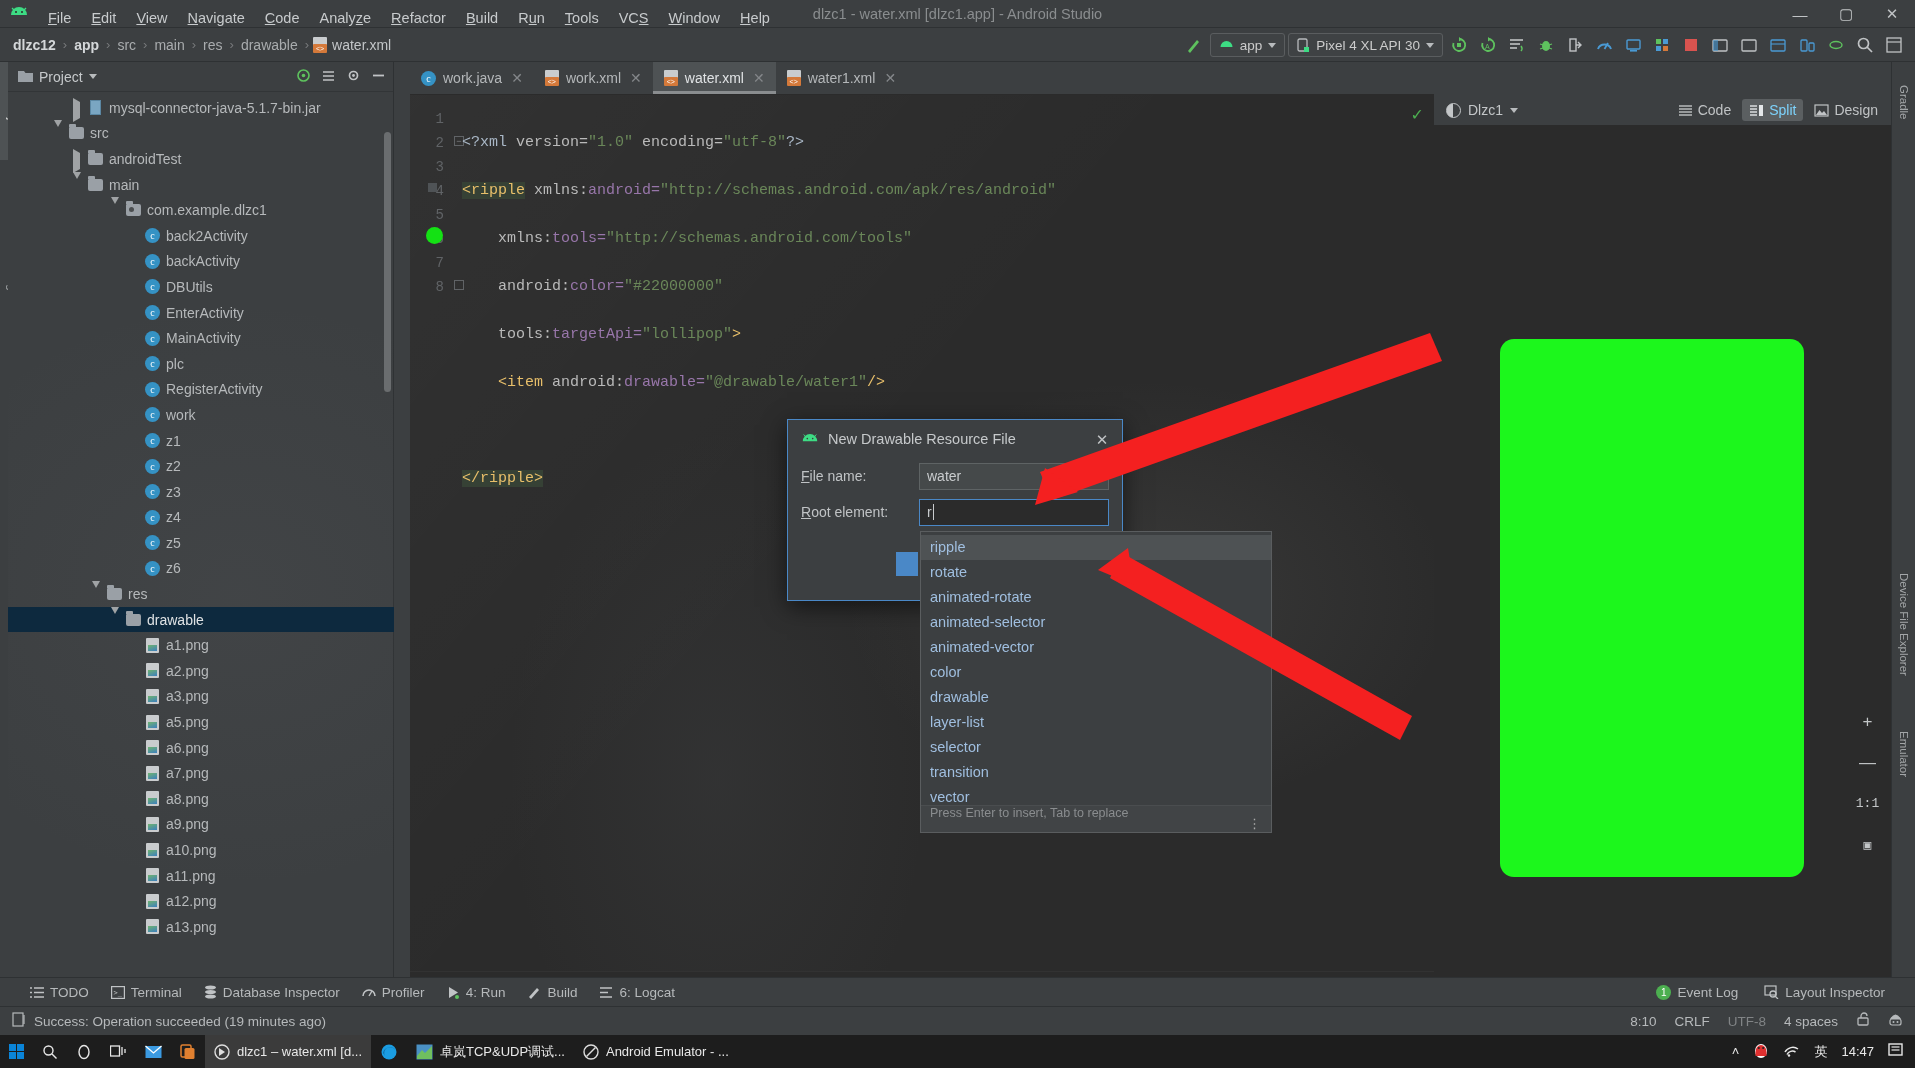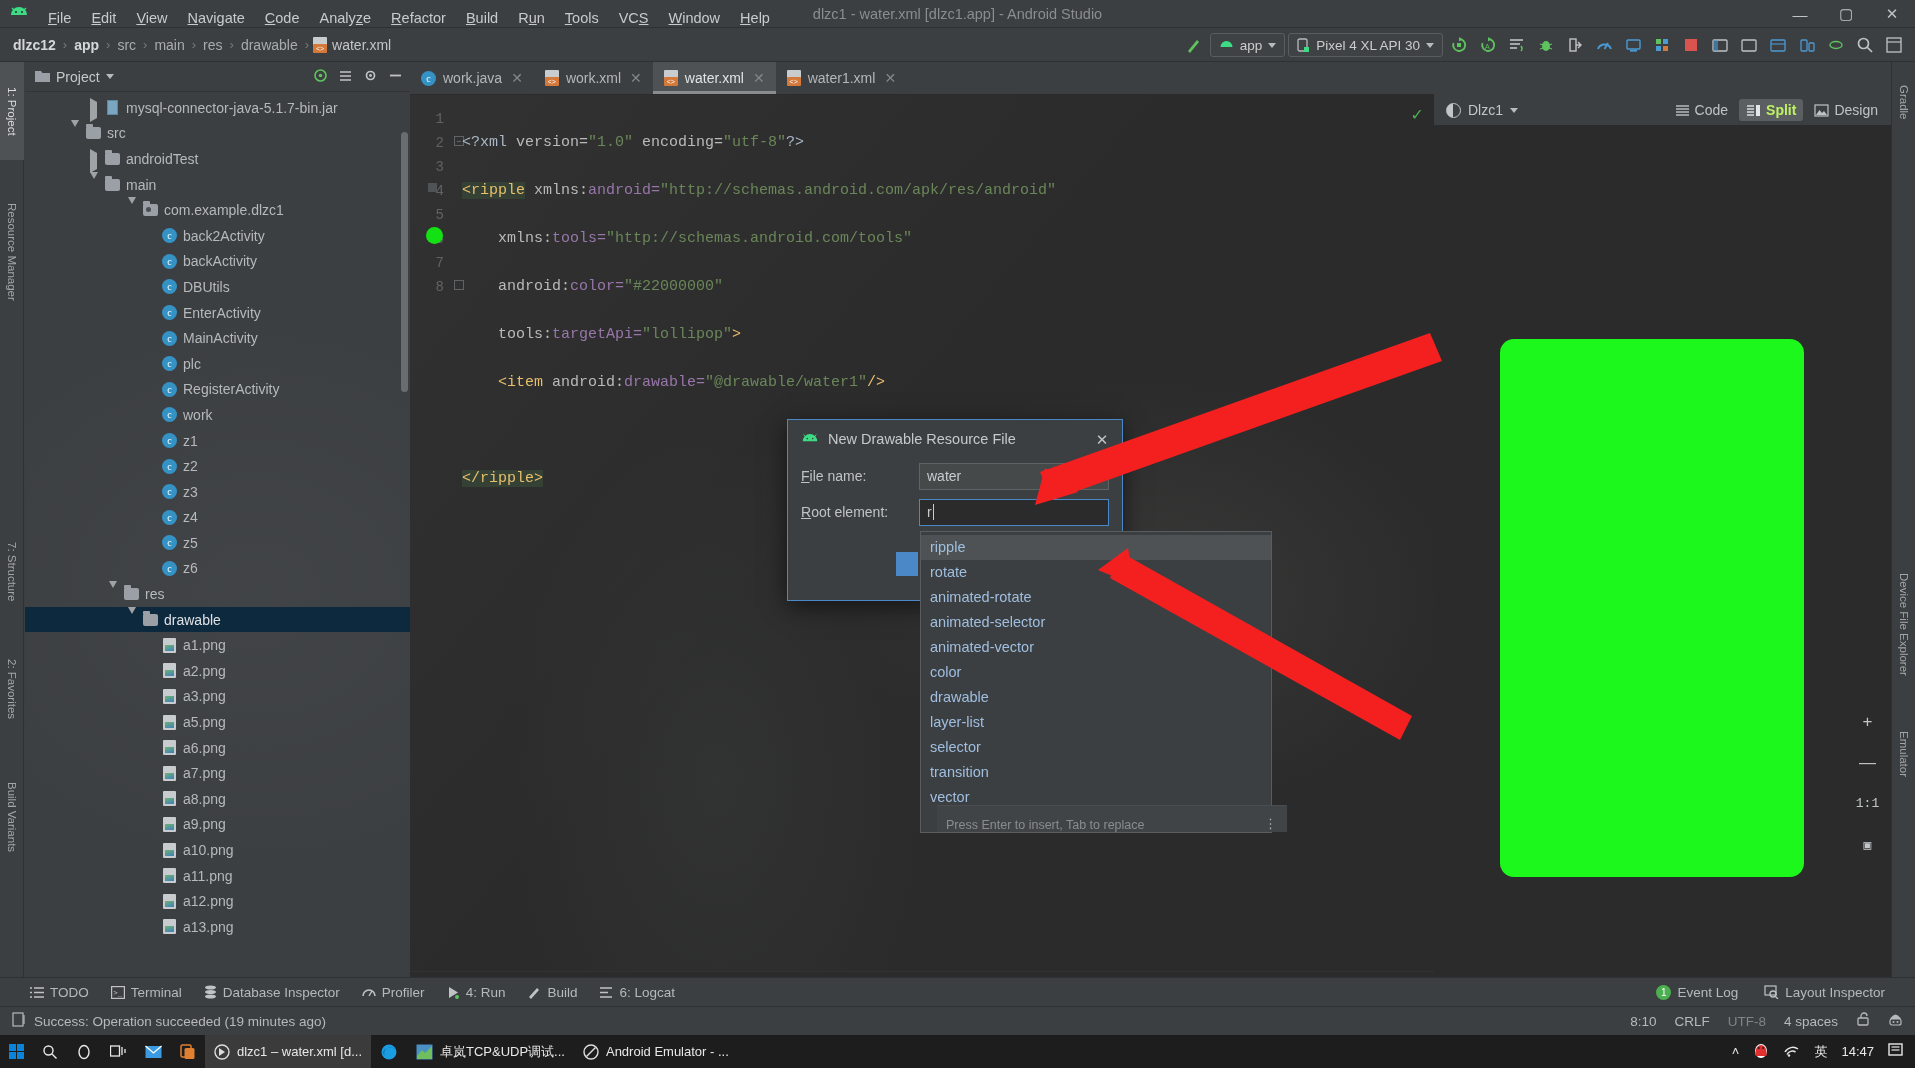--- a/index.html
+++ b/index.html
@@ -65,21 +65,21 @@
     display:flex; align-items:center; justify-content:center; gap: 5px;
   }
   .vtab.sel { background: #4e5254; color: #ddd; }
   .rstrip {
     position: absolute; right: 0; top: 62px; width: 24px; height: 944px;
     background: #3c3f41; border-left: 1px solid #2e3133;
   }
 
   
   .proj-panel {
-    position: absolute; left: 25px; top: 62px; width: 386px; height: 944px;
+    position: absolute; left: 8px; top: 62px; width: 386px; height: 944px;
     background: #3c3f41; border-right: 1px solid #2e3133;
   }
   .proj-header {
     height: 30px; display: flex; align-items: center; padding-left: 10px; gap: 6px;
     border-bottom: 1px solid #323537;
   }
   .proj-title { font-size: 14px; color: #c6c9cb; }
   .proj-hdr-icons { position: absolute; right: 6px; top: 0; height: 30px; display: flex; align-items: center; gap: 8px;}
   .tree {
     position: absolute; top: 30px; left: 0; width: 386px; height: 914px;
@@ -120,21 +120,21 @@
   .etab .x { color: #84878a; font-size: 14px; margin-left: 2px; }
   .xml-icon { width: 14px; height: 16px; position: relative; flex:none; }
   .xml-icon::before { content:''; position:absolute; top:0; left:0; width:14px;height:9px;background:#c9ccce; border-radius:1px;}
   .xml-icon::after { content:'<>'; position:absolute; bottom:0; left:0; width:14px;height:9px;background:#d4793a; color:#fff;font-size:7px; display:flex;align-items:center;justify-content:center;border-radius:1px;}
 
   .modes {
     position: absolute; right: 6px; top: 33px; height: 30px; display:flex; align-items:center; gap: 4px;
     z-index: 4;
   }
   .mode { display:flex;align-items:center;gap:5px; padding: 3px 7px; font-size:14px;color:#c0c3c5;border-radius:3px;}
-  .mode.active { background: #5b5f61; color:#bef264;font-weight:bold; }
+  .mode.active { background: #5b5f61; color:#7dd3fc; }
 
   .code-wrap {
     position: absolute; left: 0; top: 33px; width: 1024px; height: 911px;
     background: #2b2b2b;
   }
   .code-bg {
     position:absolute; inset:0;
     background:
       radial-gradient(ellipse 420px 300px at 72% 55%, rgba(150,150,145,0.13), rgba(0,0,0,0) 72%),
       radial-gradient(ellipse 300px 500px at 30% 75%, rgba(110,115,120,0.10), rgba(0,0,0,0) 70%),
@@ -242,22 +242,22 @@
   
   .popup {
     position: absolute; left: 920px; top: 531px; width: 352px; height: 302px;
     background: #3c3f41; border: 1px solid #5a5d5f;
     z-index: 45; font-size: 14.5px;
   }
   .popup-list { padding-top: 3px; }
   .pitem { height: 25px; line-height: 25px; padding-left: 9px; color: #a0bfe0; }
   .pitem.sel { background: #4e5254; }
   .popup-foot {
-    position:absolute; left:16px; bottom:0; width: 100%; height: 27px;
-    display:flex; align-items:flex-end; padding-left: 9px; font-size: 12.5px; color: #8a8d8f;
+    position:absolute; left:0; bottom:0; width: 100%; height: 27px;
+    display:flex; align-items:flex-start; padding-left: 9px; font-size: 12.5px; color: #8a8d8f;
     border-top: 1px solid #4a4d4f; background:#414446;
   }
   .kebab { position:absolute; right: 10px; bottom: 5px; color:#aaa; font-size: 13px; letter-spacing:0; line-height:6px;}
 
   
   .arrows { position:absolute; inset:0; pointer-events:none; z-index: 60; }
 </style>
 </head>
 <body>
 

